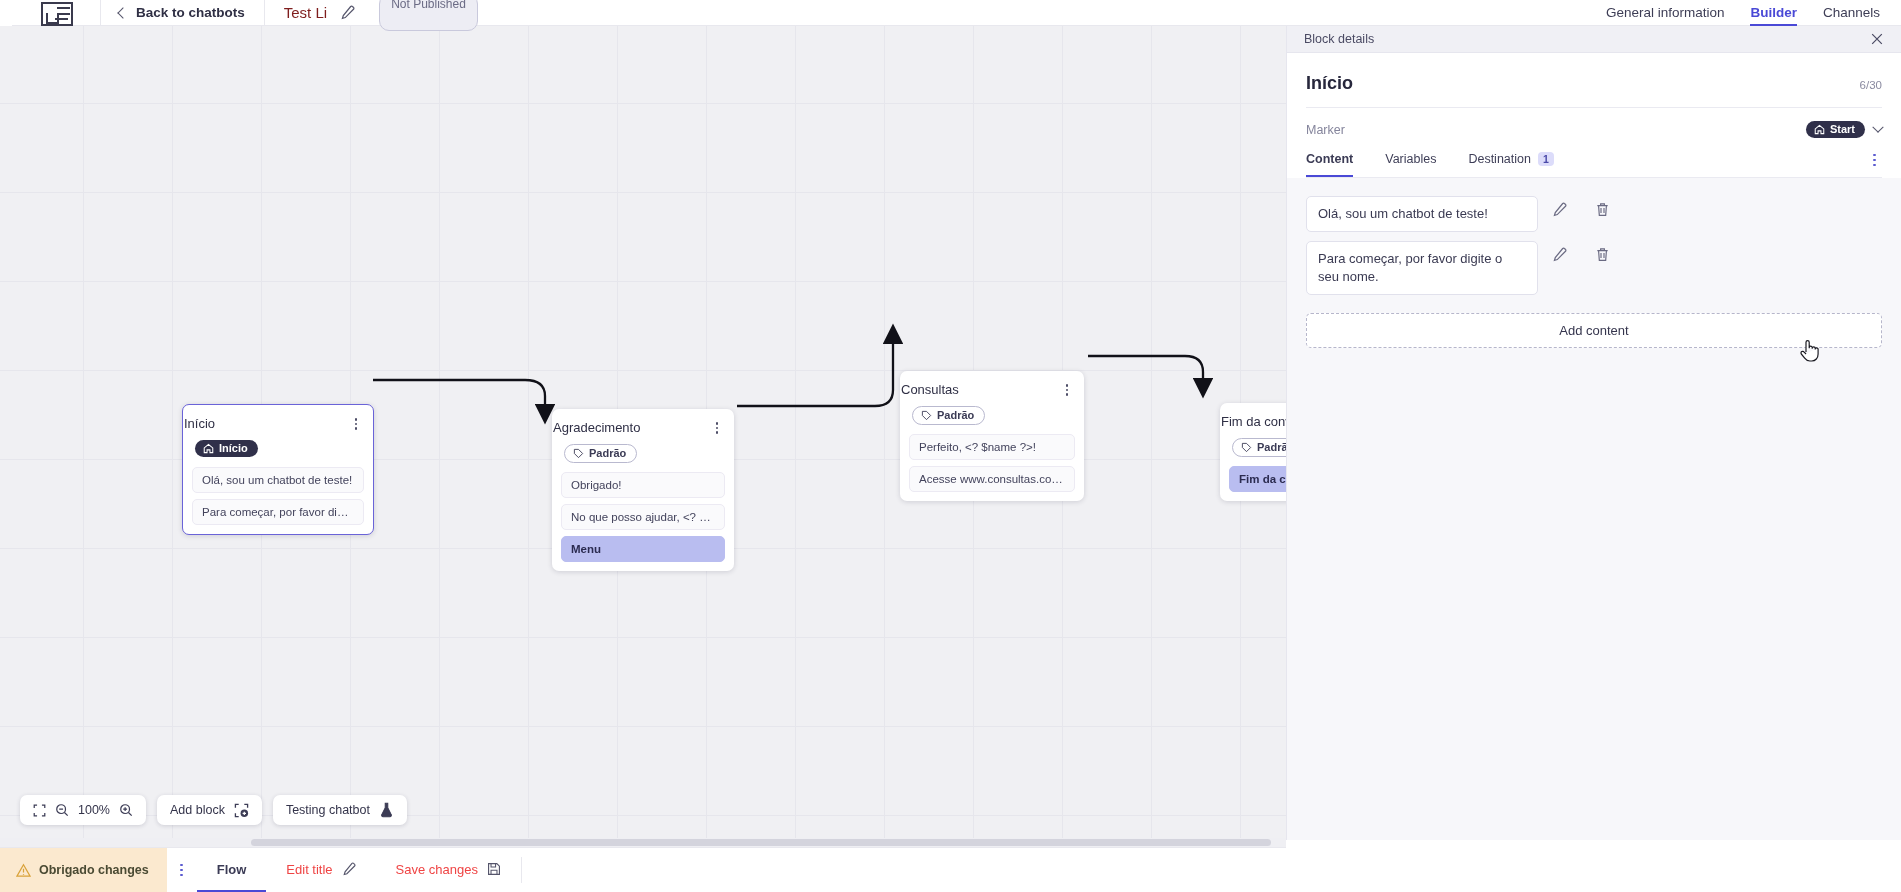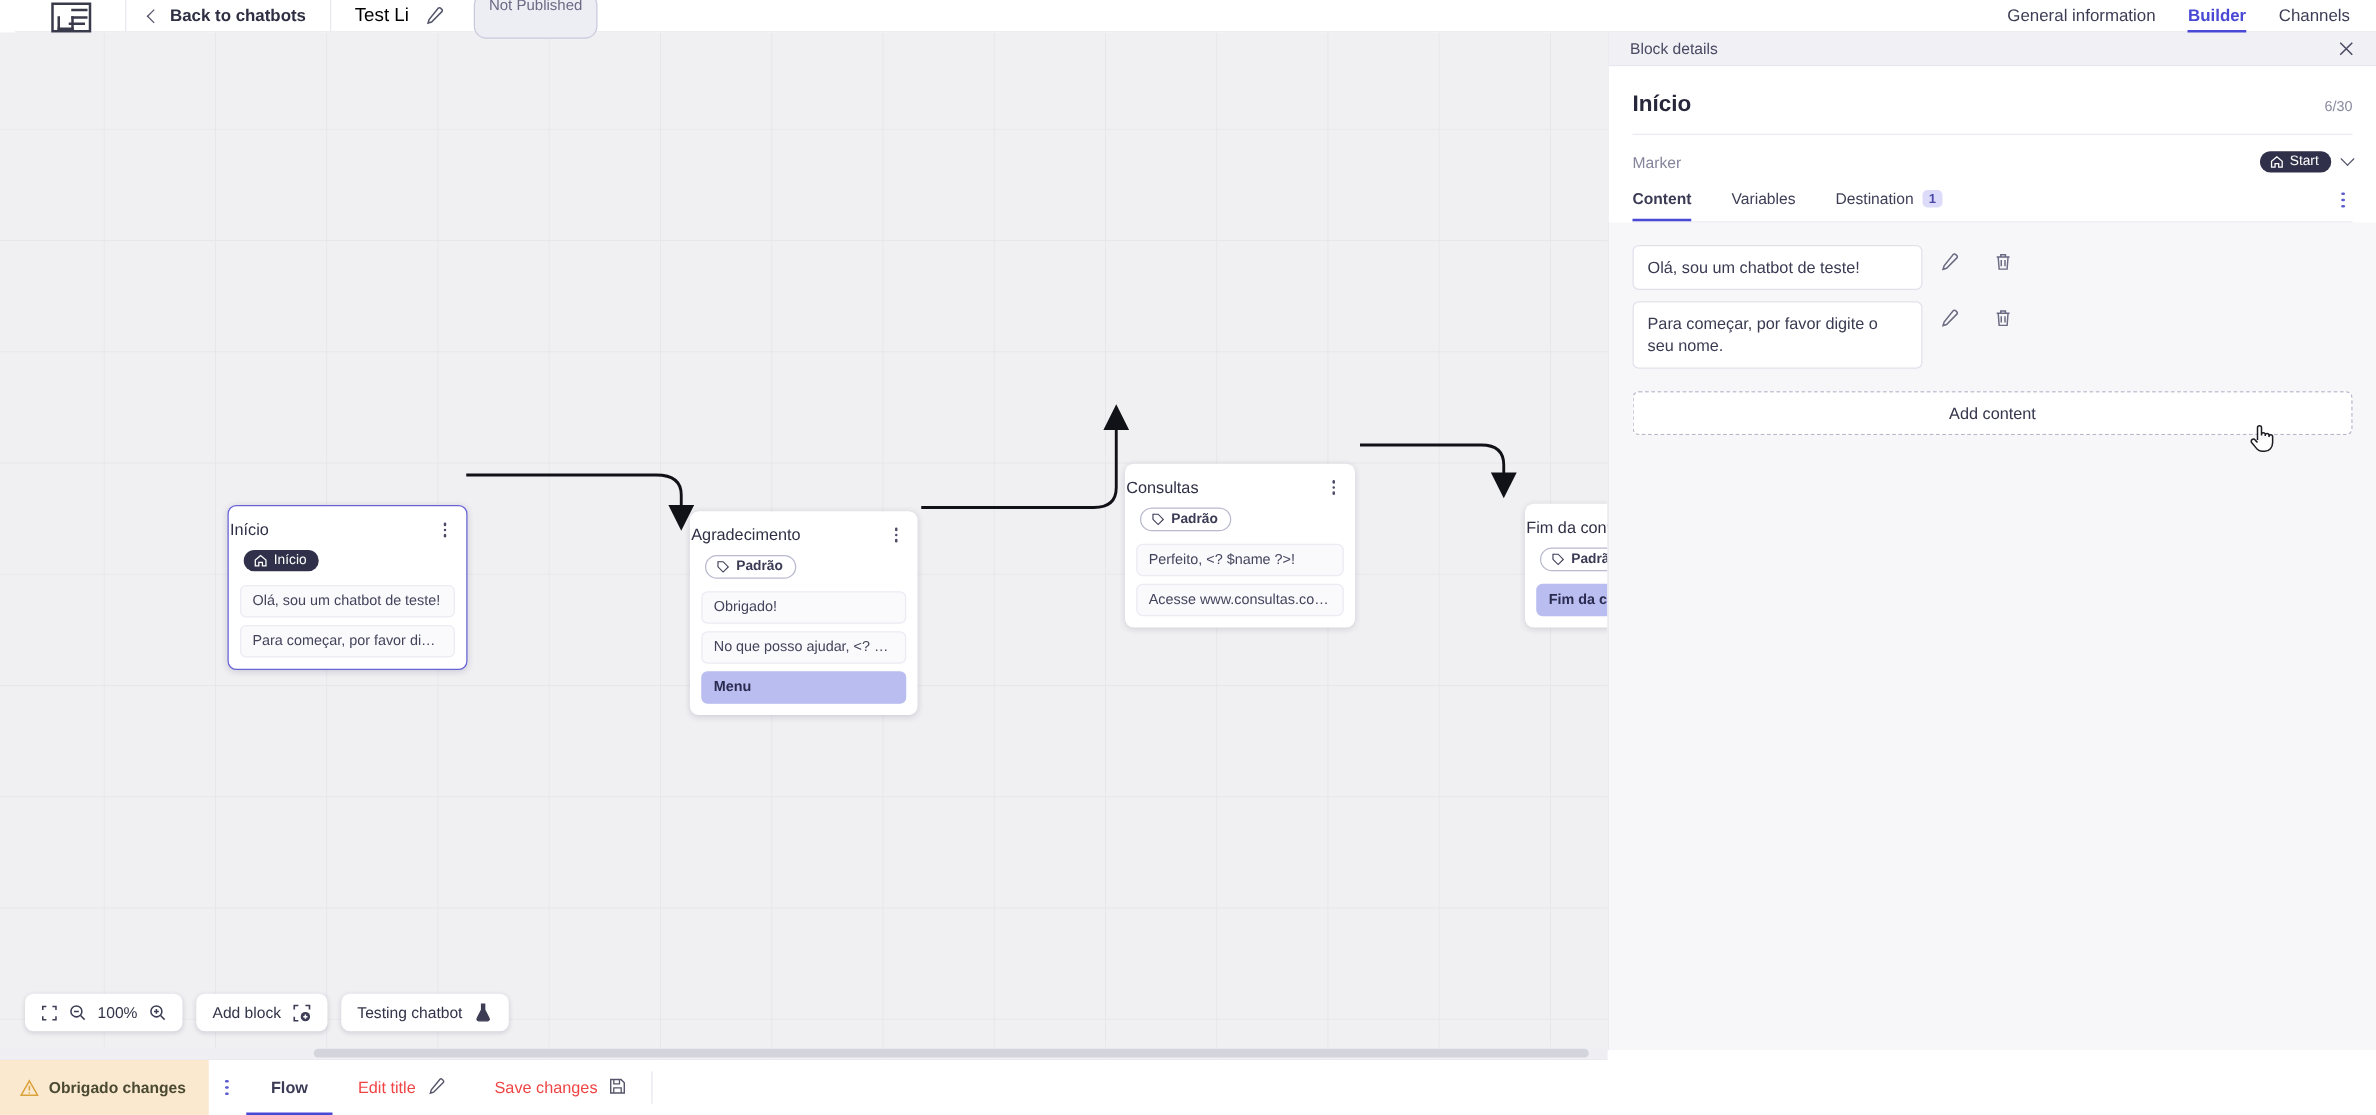--- a/index.html
+++ b/index.html
@@ -40,21 +40,21 @@
     display: flex; align-items: center; gap: 9px;
     margin-left: 18px; cursor: pointer;
   }
   .chev-left {
     width: 8px; height: 8px; border-left: 1.7px solid #55556b;
     border-bottom: 1.7px solid #55556b; transform: rotate(45deg);
   }
   .back-text { font-size: 13.5px; font-weight: 700; color: #2f2f44; white-space: nowrap; }
   .title-sep { width: 1px; height: 26px; background: #e8e8ee; margin-left: 19px; }
   .bot-title {
-    margin-left: 19px; font-size: 15px; color: #000000; white-space: nowrap;
+    margin-left: 19px; font-size: 15px; color: #7f1d1d; white-space: nowrap;
   }
   .pencil-icon { margin-left: 13px; cursor: pointer; display: flex; }
   .badge-notpub {
     margin-left: 24px; padding: 2px 11px 19px; border-radius: 10px;
     border: 1px solid #c9c9dc; background: #ededf4;
     font-size: 12px; color: #6b6b85; white-space: nowrap;
   }
   .tabs-top {
     margin-left: auto; display: flex; align-items: flex-end;
     height: 26px; margin-right: 33px; gap: 26px;
@@ -94,21 +94,21 @@
     position: absolute; right: 10px; top: 12px; width: 14px; height: 14px;
     display: flex; flex-direction: column; align-items: center;
     justify-content: space-between; padding: 1px 0; cursor: pointer;
   }
   .node-kebab i { width: 2.6px; height: 2.6px; border-radius: 50%; background: #4c4c66; display: block; }
   .chip {
     display: inline-flex; align-items: center; gap: 5px;
     margin: 9px 0 0 12px; border-radius: 11px; padding: 3px 10px 3px 8px;
     font-size: 11px; line-height: 1;
   }
-  .chip.dark { background: #30304a; color: #fff; font-weight: 400; }
+  .chip.dark { background: #30304a; color: #fff; font-weight: 700; }
   .chip.outline { border: 1px solid #b9b9cf; color: #3b3b55; background: #fff; font-weight: 600; }
   .node-body { margin-top: 9px; padding: 0 9px; display: flex; flex-direction: column; gap: 6px; }
   .msg {
     background: #fafafc; border: 1px solid #eceaf3; border-radius: 5px;
     padding: 6px 9px; font-size: 11.5px; color: #43435c;
     white-space: nowrap; overflow: hidden; text-overflow: ellipsis;
   }
   .msg.menu {
     background: #b9bdf0; border-color: #b9bdf0; color: #2b2b50;
     font-weight: 700;

